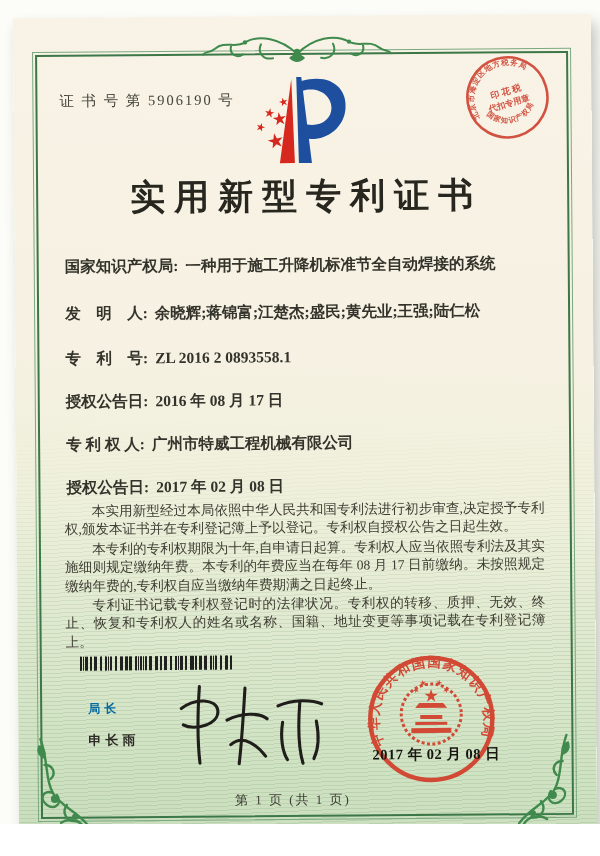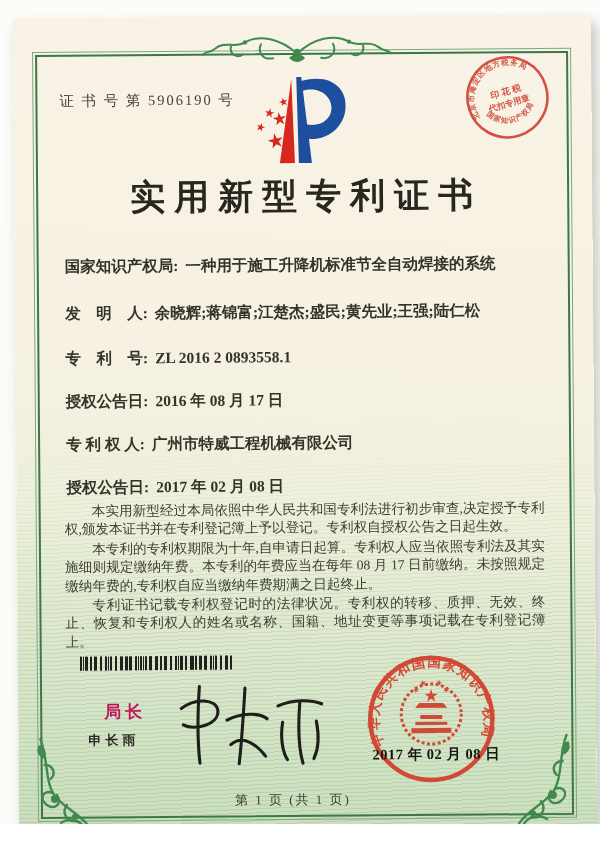--- a/index.html
+++ b/index.html
@@ -25,21 +25,21 @@
   .row .val{margin-left:7px;}
   .r0{top:255px}.r1{top:302px}.r2{top:347px}.r3{top:390px}.r4{top:433px}.r5{top:476px}
   .paras{position:absolute;left:64px;top:501px;width:480px;font-size:13.6px;line-height:18.4px;
     color:#3e3d33;text-align:justify;}
   .paras p{margin:0 0 1px 0;text-indent:2em;}
   .barcode{position:absolute;left:78px;top:655px;width:154px;height:14px;
     background:
       repeating-linear-gradient(90deg,#20201e 0 2px,rgba(0,0,0,0) 2px 5px),
       repeating-linear-gradient(90deg,#20201e 0 1px,rgba(0,0,0,0) 1px 7px),
       repeating-linear-gradient(90deg,rgba(0,0,0,0) 0 3px,#20201e 3px 4px,rgba(0,0,0,0) 4px 11px);}
-  .signer-title{position:absolute;left:86px;top:699px;font-size:17px;font-weight:bold;letter-spacing:4px;color:#be185d;margin-left:16px;}
+  .signer-title{position:absolute;left:86px;top:699px;font-size:12px;font-weight:bold;letter-spacing:4px;color:#0369a1;}
   .signer-name{position:absolute;left:86px;top:730px;font-size:13px;font-weight:bold;letter-spacing:4px;color:#2c2b25;}
   .signature{position:absolute;left:170px;top:678px;width:155px;height:92px;}
   .seal{position:absolute;left:362px;top:653px;width:134px;height:134px;opacity:.93;}
   .seal-date{position:absolute;left:370px;top:746px;font-size:14.5px;font-weight:600;color:#16150f;
     letter-spacing:.5px;white-space:nowrap;z-index:6;}
   .footer{position:absolute;left:35px;top:791px;width:510px;text-align:center;font-size:13px;
     letter-spacing:2px;color:#3d3c33;}
   .tax-stamp{position:absolute;left:466px;top:55px;width:88px;height:88px;transform:rotate(-16deg);opacity:.88;}
 </style>
 </head>

